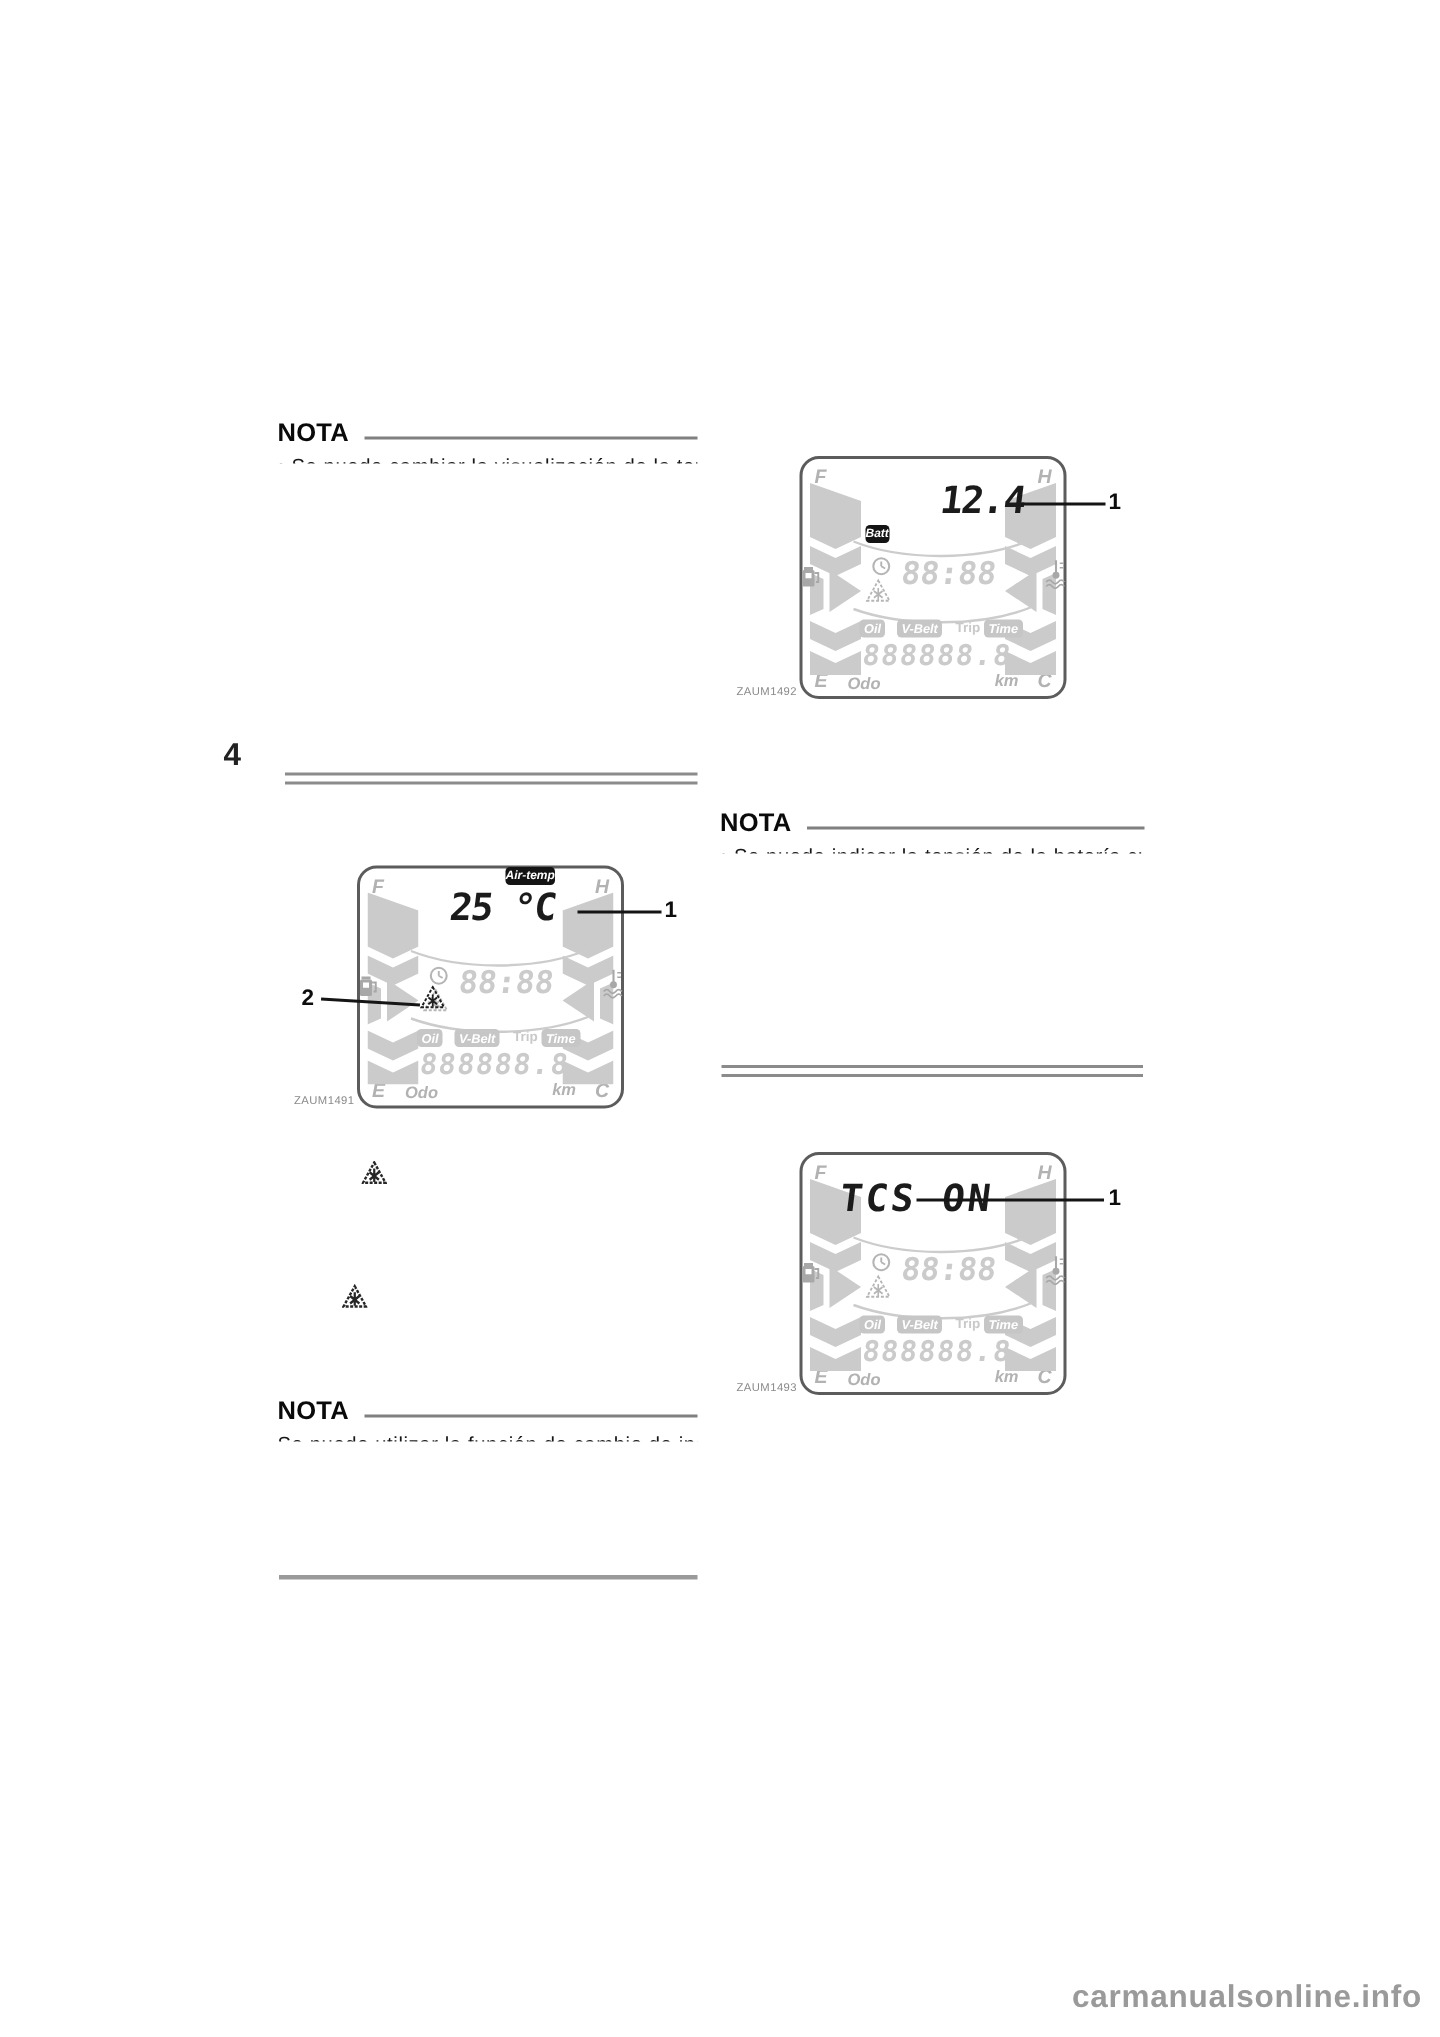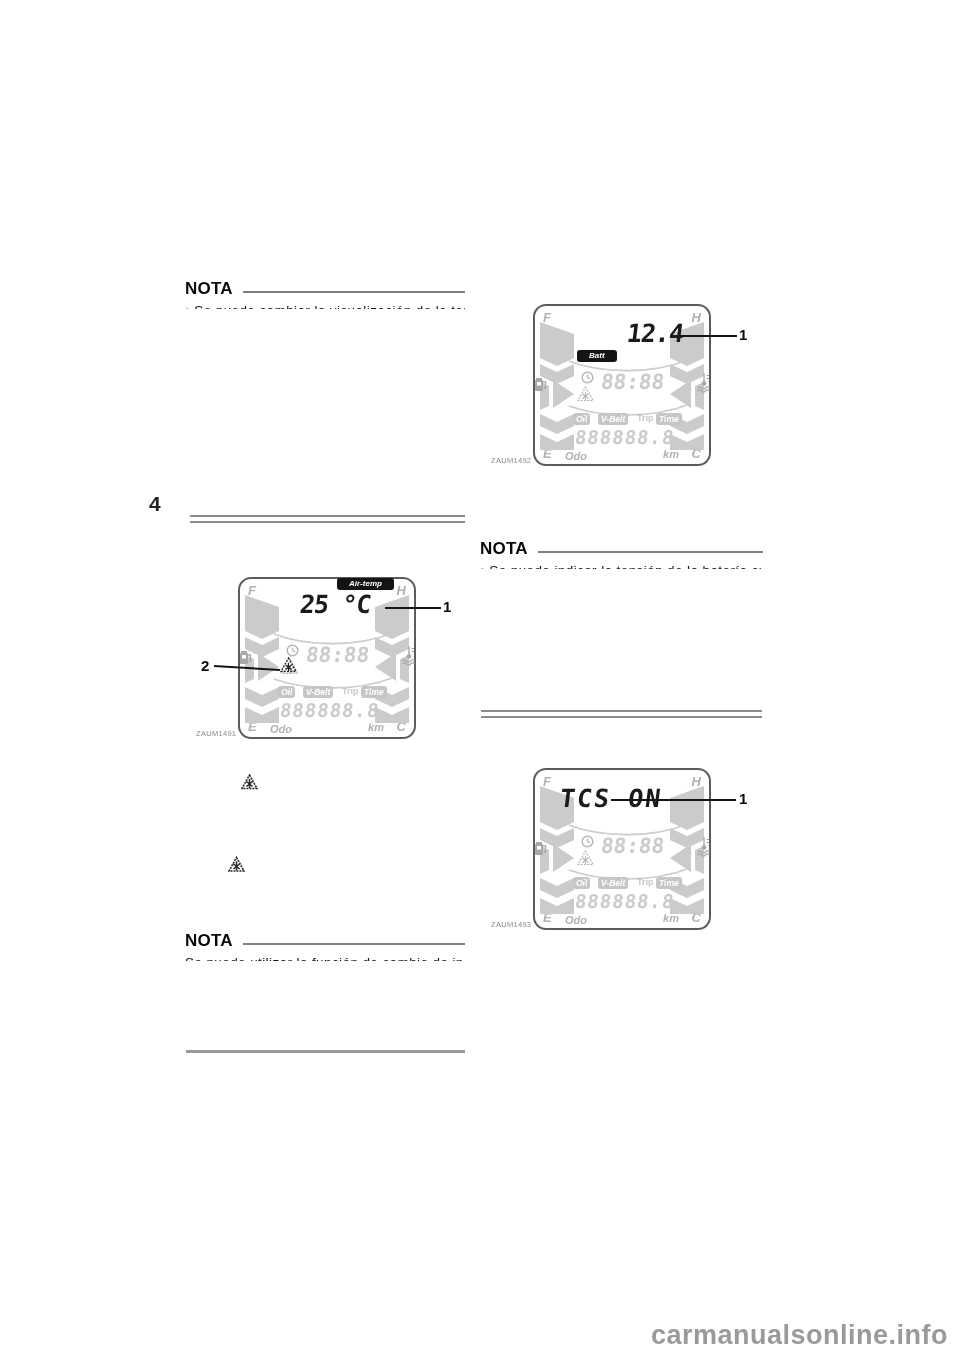--- a/index.html
+++ b/index.html
@@ -38,37 +38,37 @@
            white-space:pre;}
   .clock-val{left:66px;top:64px;font-size:21px;color:#cbcbcb;letter-spacing:0;}
   .odo-val{left:40px;top:120px;font-size:19px;color:#cbcbcb;letter-spacing:1px;}
   .lbl{font-size:11px;font-weight:bold;font-style:italic;color:#b2b2b2;}
   .odo-lbl{left:30px;bottom:2px;font-style:italic;} .km-lbl{right:30px;bottom:4px;}
   .bdg{height:12px;line-height:12px;border-radius:3px;background:#c6c6c6;color:#fff;
        font-size:8.5px;font-weight:bold;font-style:italic;padding:0 3px;top:107px;}
   .bdg-oil{left:38px;} .bdg-vbelt{left:63px;} .bdg-time{left:121px;}
   .bdg-trip{left:102px;top:107px;font-size:9px;font-weight:bold;color:#c9c9c9;}
   .mode-bdg{background:#141414;color:#fff;border-radius:3px;font-size:8px;font-weight:bold;
-            font-style:italic;padding:1px 12px;line-height:10px;position:absolute;}
+            font-style:italic;padding:1px 0;line-height:10px;position:absolute;}
   .bdg-batt{left:44px;top:46px;} .bdg-airtemp{left:99px;top:1px;}
   .val{position:absolute;font-family:"DejaVu Sans Mono",monospace;font-weight:bold;
        color:#1b1b1b;transform:skewX(-7deg);white-space:pre;}
   .v1{left:94px;top:15px;font-size:25px;letter-spacing:-1px;}
   .v2{left:62px;top:13px;font-size:25px;letter-spacing:-1px;}
   .v3{left:27px;top:16px;font-size:25px;letter-spacing:2px;}
   .frost-active{position:absolute;left:42px;top:80px;}
 
   .callout-line{position:absolute;height:2px;background:#151515;}
   .callout-num{position:absolute;font-size:15px;font-weight:bold;color:#0d0d0d;}
   .fig-caption{position:absolute;left:-42px;top:152px;font-size:7.5px;color:#8a8a8a;
                letter-spacing:.3px;}
 
   .inline-icon{position:absolute;}
 
-  .watermark{position:absolute;right:12px;top:1320px;font-size:27px;font-weight:600;
+  .watermark{position:absolute;right:12px;top:1320px;font-size:21px;font-weight:600;
              color:#9a9a9a;letter-spacing:.5px;}
 </style>
 </head>
 <body>
 
 <div id="page">
 
   <div class="note" style="left:185px;top:279px;width:280px;">
     <div class="note-head">
       <span class="note-title">NOTA</span>

